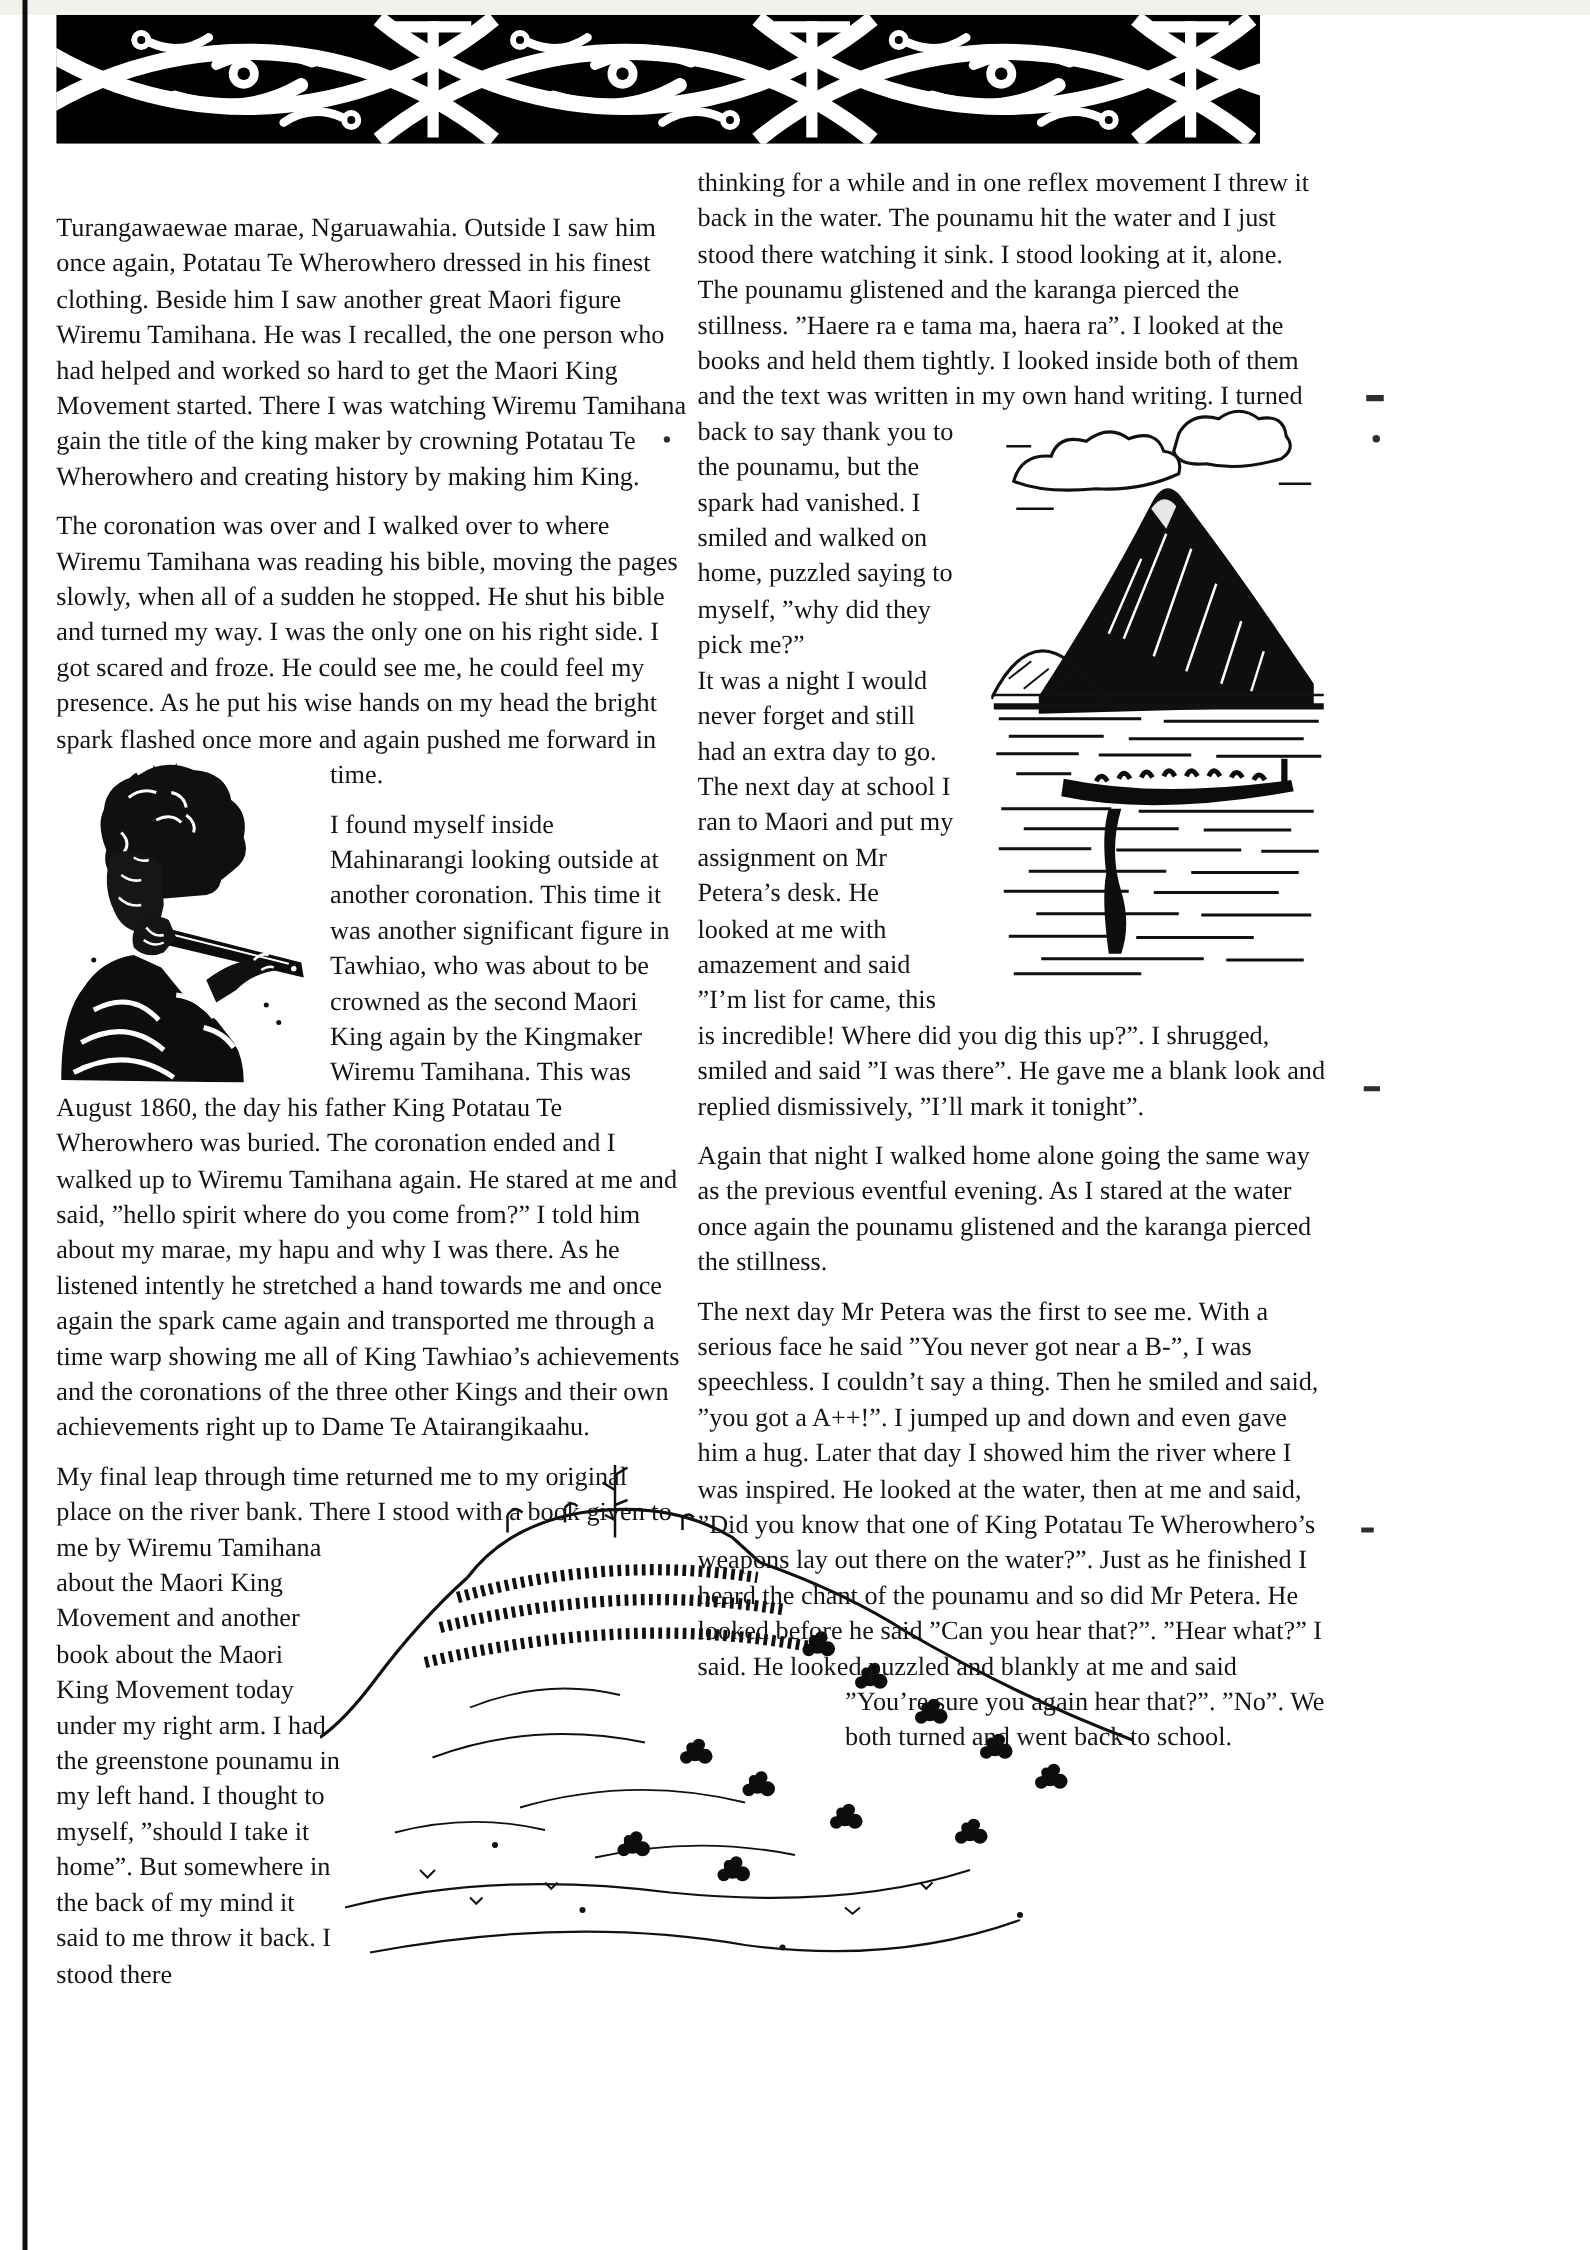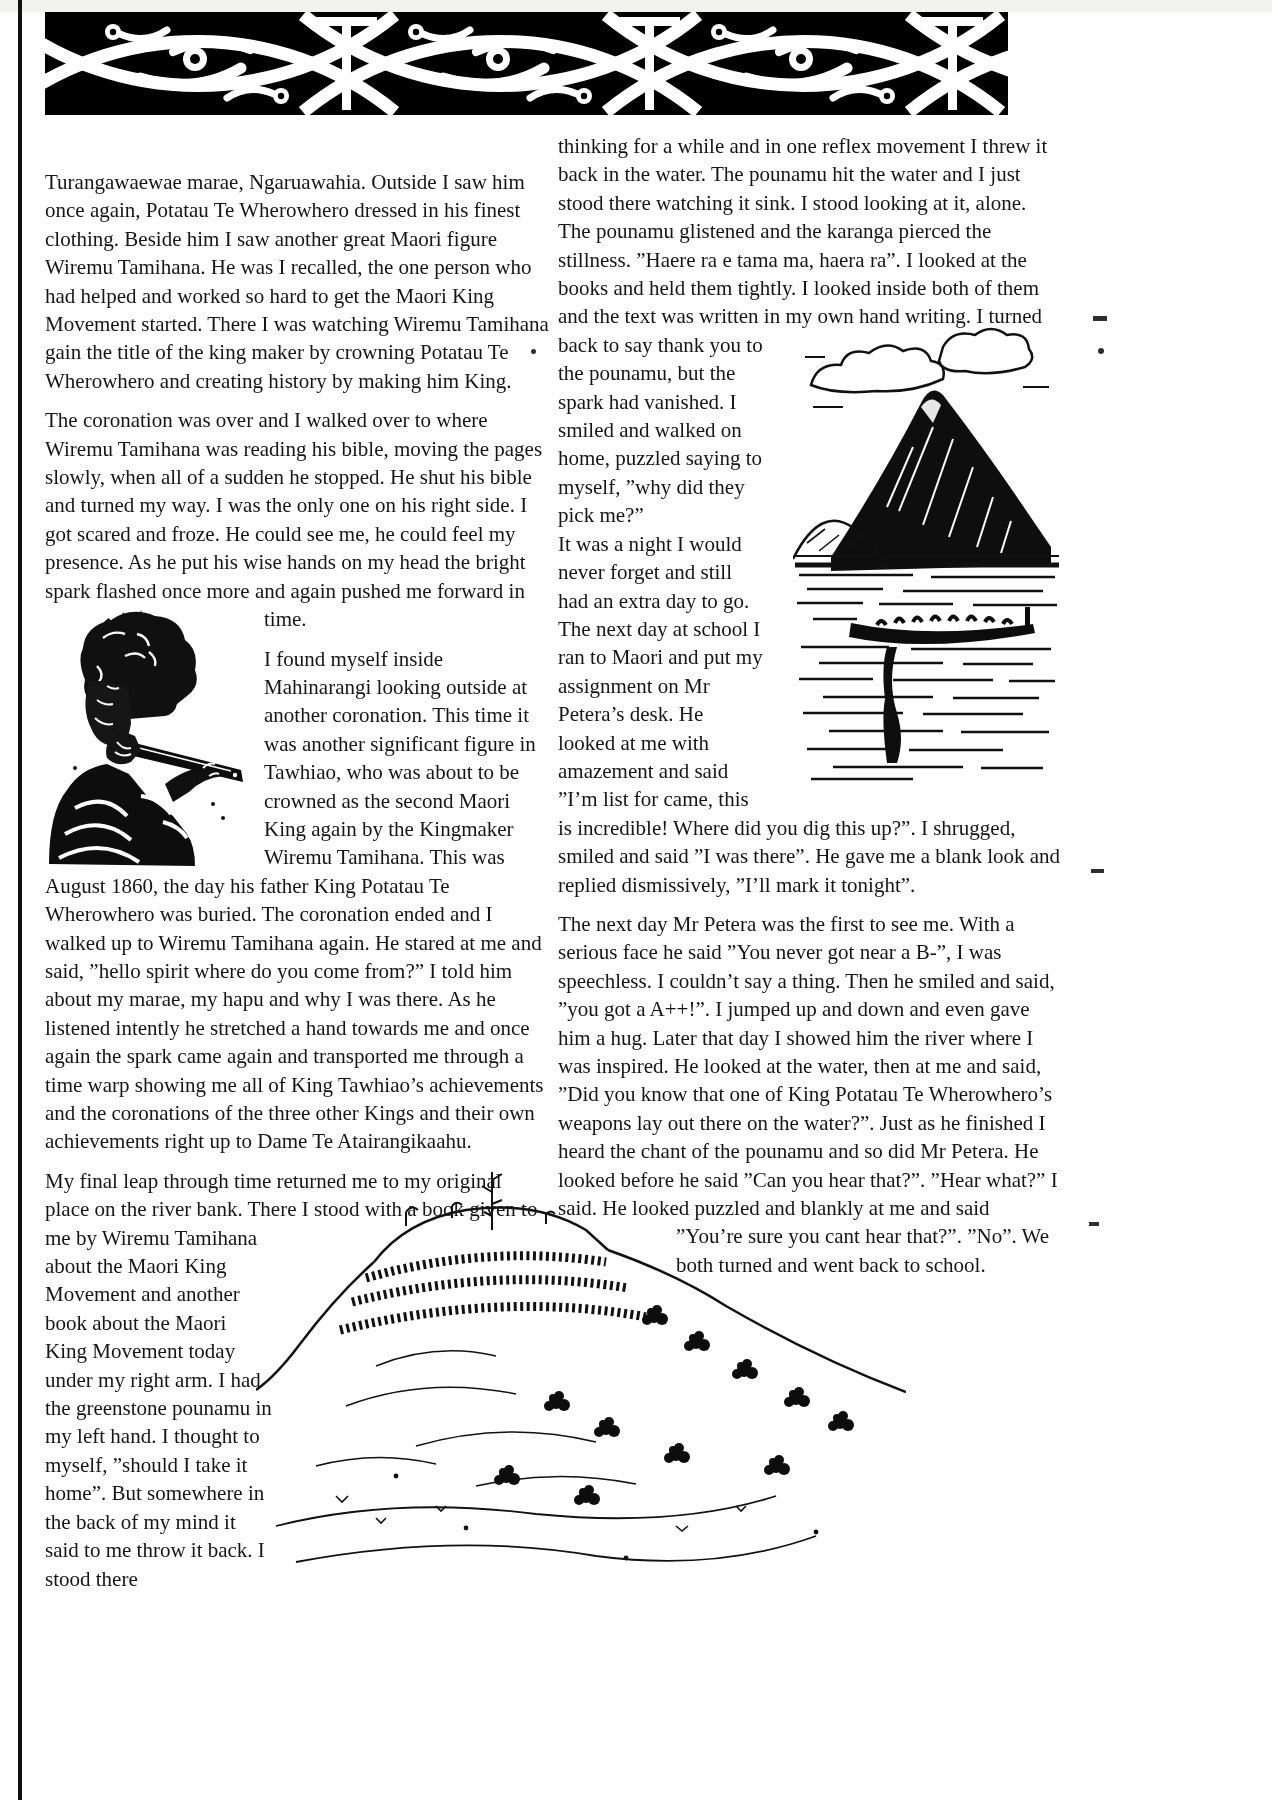--- a/index.html
+++ b/index.html
@@ -137,24 +137,25 @@
           <path d="M84,318 q4,-8 9,0 M102,316 q4,-9 9,0 M120,315 q4,-9 9,0 M138,314 q4,-9 9,0 M156,314 q4,-9 9,0 M174,314 q4,-9 9,0 M192,315 q4,-8 9,0 M210,317 q4,-8 9,0" stroke="#0c0c0c" stroke-width="4" fill="none"></path>
           <rect x="232" y="300" width="5" height="22" fill="#0c0c0c"></rect>
           <path d="M104,340 q-10,34 0,66 q8,26 0,50 l-10,0 q-6,-44 -2,-64 q-4,-32 2,-52 z" fill="#0e0e0e"></path>
         </svg>
         </span>
       </span>
       <span>back to say thank you to the pounamu, but the spark had vanished.  I smiled and walked on home, puzzled saying to myself, ”why did they pick me?”</span><br>
       <span>It was a night I would never forget and still had an extra day to go.  The next day at school I ran to Maori and put my assignment on Mr Petera’s desk.  He</span>
       <span>looked at me with amazement and said ”I’m list for came, this is incredible! Where did you dig this up?”.  I shrugged, smiled and said ”I was there”. He gave me a blank look and replied dismissively, ”I’ll mark it tonight”.</span>
     </p>
+    <p>Again that night I walked home alone going the same way as the previous eventful evening.  As I stared at the water once again the pounamu glistened and the karanga pierced the stillness.</p>
     <p>
       <span>The next day Mr Petera was the first to see me. With a serious face he said ”You never got near a B-”, I was speechless.  I couldn’t say a thing.  Then he smiled and said, ”you got a A++!”.  I jumped up and down and even gave him a hug.  Later that day I showed him the river where I was inspired.  He looked at the water, then at me and said, ”Did you know that one of King Potatau Te Wherowhero’s weapons lay out there on the water?”.  Just as he finished I heard the chant of the pounamu and so did Mr Petera.  He looked before he said ”Can you hear that?”.  ”Hear what?” I said.  He looked puzzled and blankly at me and said ”You’re sure</span>
       <span class="sp-a"></span>
-      <span>you cant hear that?”.  ”No”.  We both turned and went back to school.</span>
+      <span>you again hear that?”.  ”No”.  We both turned and went back to school.</span>
     </p>
   </div>
 
   <div class="hill">
     <svg width="650" height="424" viewBox="0 0 650 424">
       <defs>
         <g id="bush" fill="#0d0d0d">
           <circle r="7"></circle>
             <circle cx="8" cy="3" r="6"></circle>
             <circle cx="-7" cy="4" r="5"></circle>

